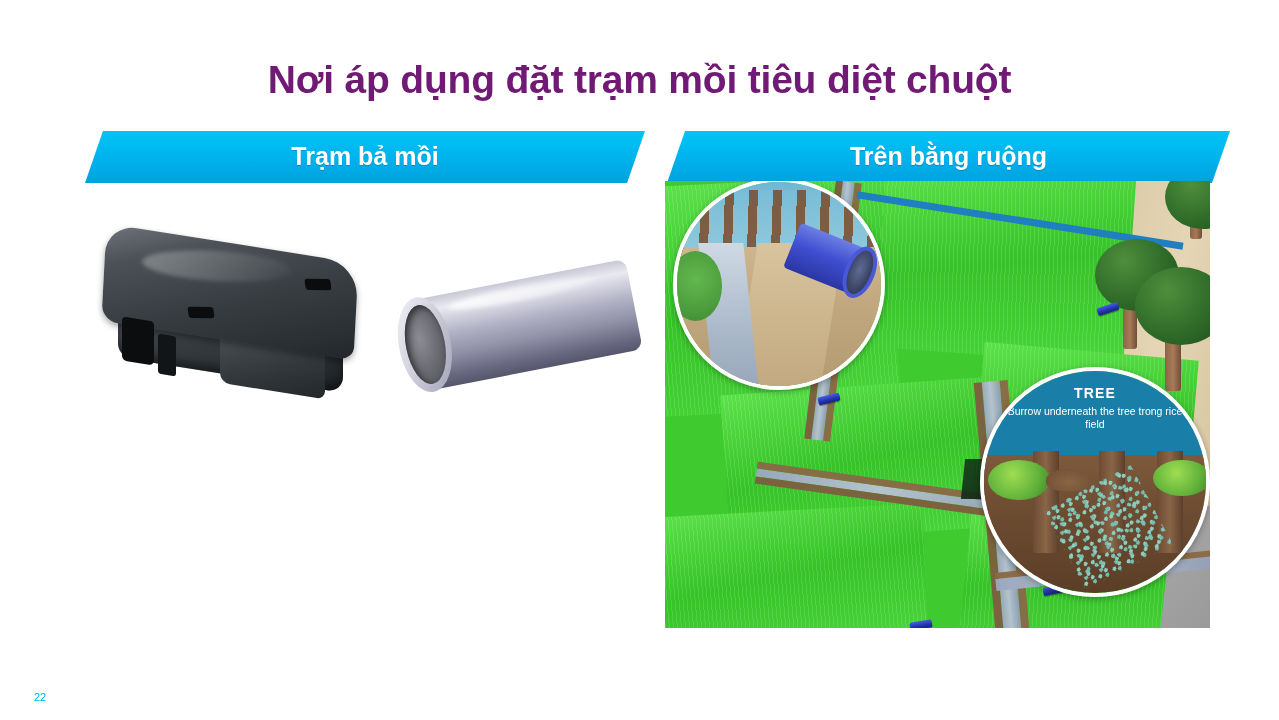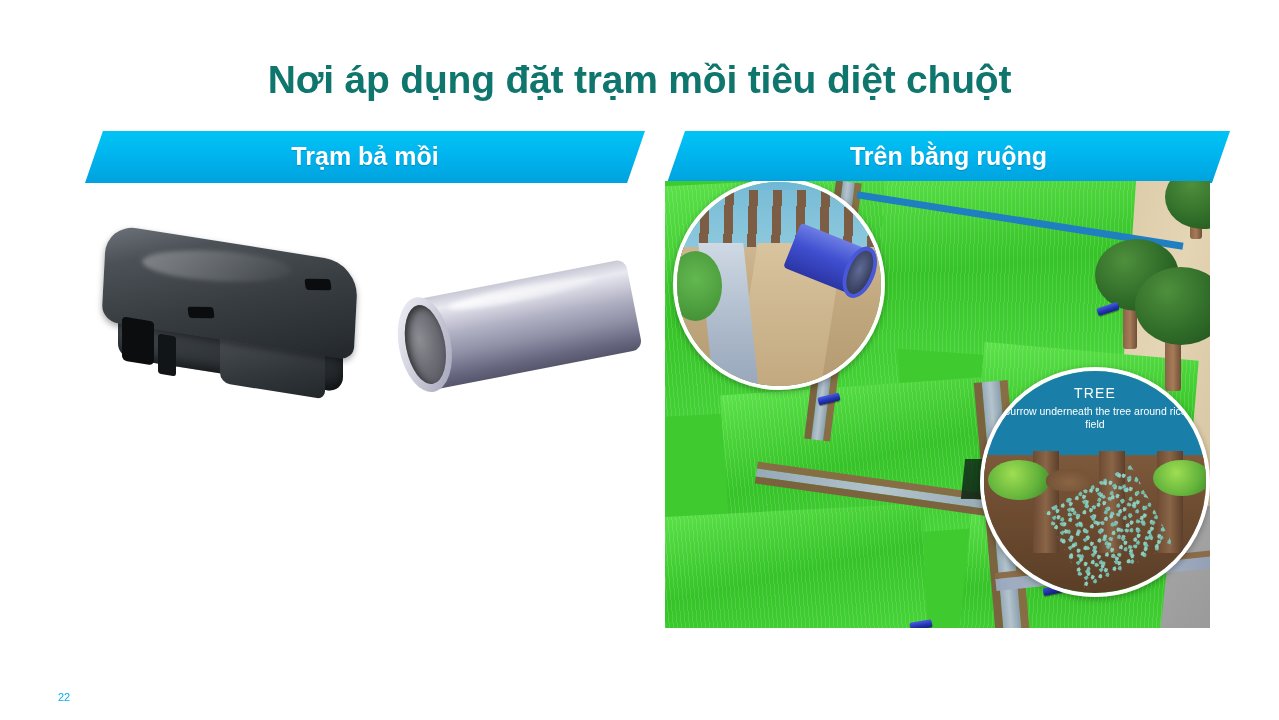--- a/index.html
+++ b/index.html
@@ -21,21 +21,21 @@
 
   
   #slide-title {
     position: absolute;
     left: 0;
     top: 58px;
     width: 1279px;
     text-align: center;
     font-size: 39px;
     font-weight: bold;
-    color: #0f766e;
+    color: #701a75;
     letter-spacing: -0.2px;
     white-space: nowrap;
   }
 
   
   .ribbon {
     position: absolute;
     height: 52px;
     background: linear-gradient(to bottom, #00c4f5 0%, #00b5ee 45%, #00a2de 100%);
     display: flex;
@@ -413,21 +413,21 @@
     overflow: hidden;
     box-shadow: 0 2px 6px rgba(0,0,0,.3);
   }
   .it-header {
     position: absolute; left: 0; top: 0; width: 100%; height: 40%;
     background: #1a7fa8;
     color: #ffffff;
     text-align: center;
     padding-top: 14px;
   }
-  .it-title { font-size: 14px; font-weight: normal; letter-spacing: 1.2px; }
+  .it-title { font-size: 14px; font-weight: bold; letter-spacing: 1.2px; }
   .it-sub   { font-size: 10.5px; line-height: 13px; margin-top: 4px; padding: 0 16px; }
   .it-soil {
     position: absolute; left: 0; top: 38%; width: 100%; height: 62%;
     background: linear-gradient(to bottom, #7e5a3c 0%, #6d4c31 40%, #5b3e27 100%);
   }
   .it-trunk {
     position: absolute; top: 36%; width: 26px; height: 46%;
     background: linear-gradient(to right, #6d4b33, #8a6547, #5c3f2b);
   }
   .it-bush {
@@ -457,21 +457,20 @@
     border-radius: 50% 50% 40% 40%;
   }
 
   
   #page-number {
     position: absolute;
     left: 34px;
     bottom: 17px;
     font-size: 11px;
     color: #00b0f0;
-    margin-left: 24px;
   }
 </style>
 </head>
 <body>
 
 <div id="slide">
 
   <div id="slide-title">Nơi áp dụng đặt trạm mồi tiêu diệt chuột</div>
 
   <div class="ribbon ribbon-left">
@@ -555,21 +554,21 @@
       <div class="ip-water"></div>
       <div class="ip-grass"></div>
       <div class="ip-pipe">
         <div class="ip-pipe-mouth"></div>
       </div>
     </div>
 
     <div id="inset-tree">
       <div class="it-header">
         <div class="it-title">TREE</div>
-        <div class="it-sub">Burrow underneath the tree around rice field</div>
+        <div class="it-sub">Burrow underneath the tree trong rice field</div>
       </div>
       <div class="it-soil"></div>
       <div class="it-trunk" style="left:22%;"></div>
       <div class="it-trunk" style="left:52%;"></div>
       <div class="it-trunk" style="left:78%;"></div>
       <div class="it-bush" style="left:2%;  top:40%; width:62px; height:40px;"></div>
       <div class="it-bush" style="left:76%; top:40%; width:58px; height:36px;"></div>
       <div class="it-mound"></div>
       <div class="it-pellets"></div>
     </div>

